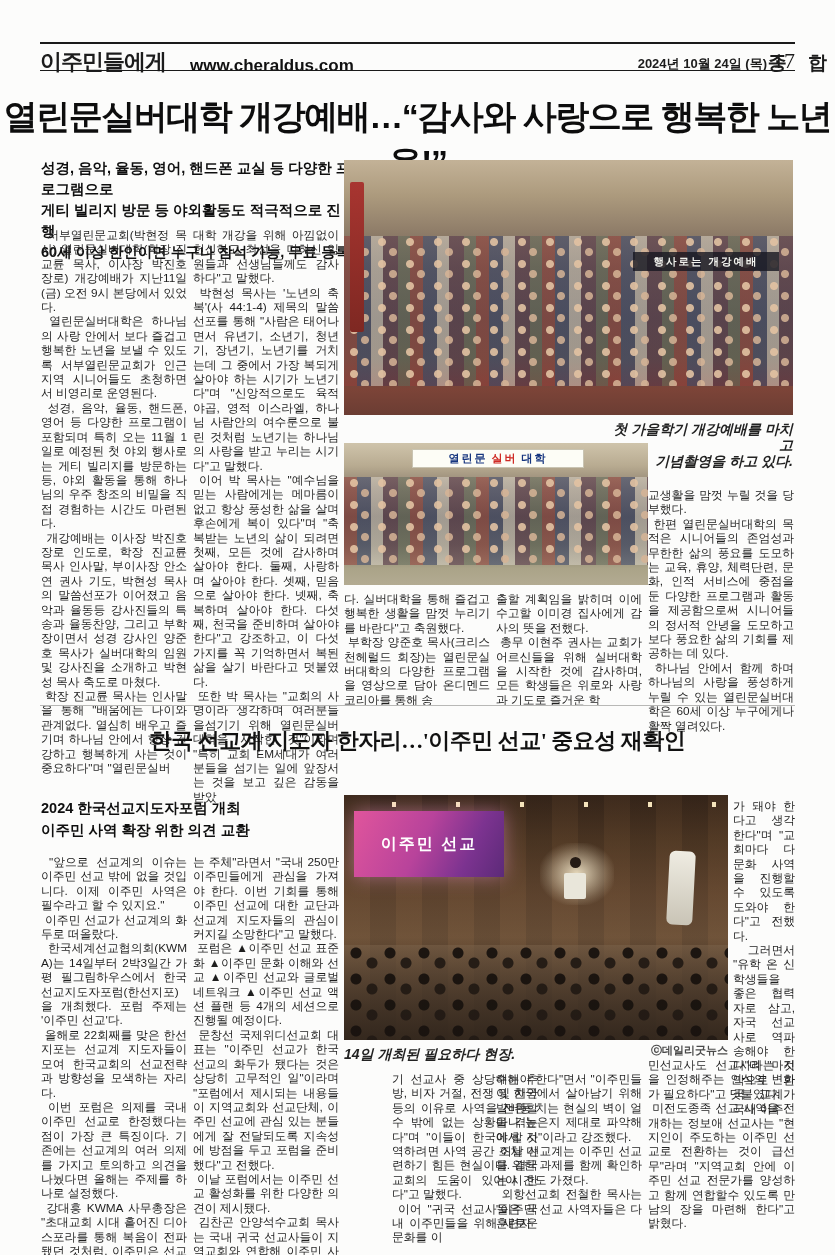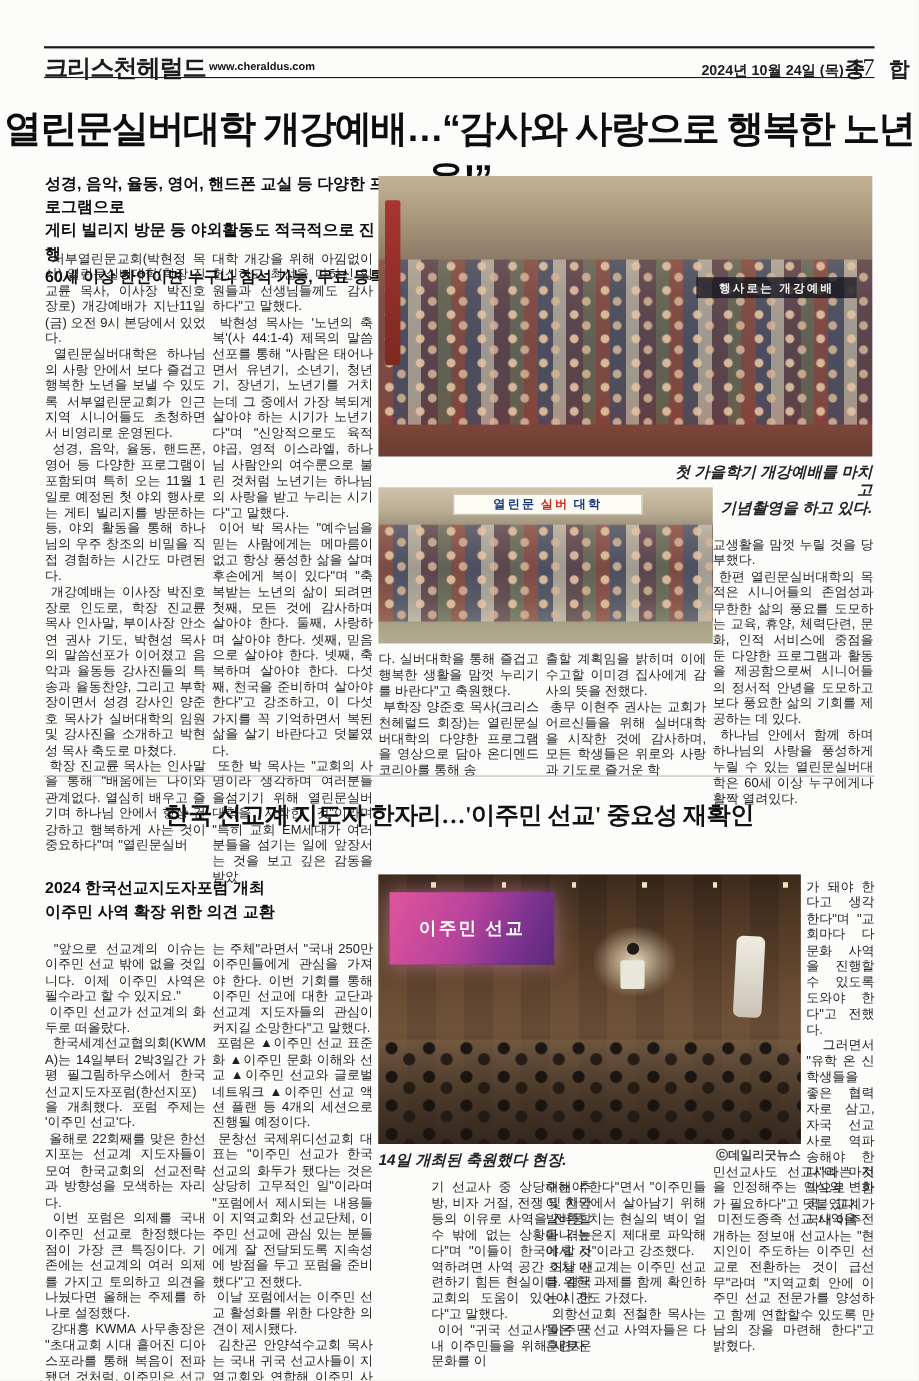--- a/index.html
+++ b/index.html
@@ -8,21 +8,21 @@
     background:#fcfcfb;overflow:hidden;
     font-family:"Liberation Sans","DejaVu Sans",sans-serif;color:#1c1c1c;
   }
   .abs{position:absolute;}
   .rule{position:absolute;background:#1a1a1a;height:2px;}
   .rule.thin{height:1px;}
   .rule.gray{background:#b8b8b6;height:1px;}
 
   
   .logo{font-size:22px;font-weight:800;letter-spacing:-1px;}
-  .site{font-size:10px;font-weight:700;color:#111;}
+  .site{font-size:17px;font-weight:700;color:#111;}
   .section{font-size:19px;font-weight:800;letter-spacing:8px;}
   .dateline{font-size:13px;font-weight:700;white-space:nowrap;}
   .pageno{font-family:"Liberation Serif","DejaVu Serif",serif;font-size:22px;font-weight:500;margin-left:6px;}
 
   
   .h1-main{width:835px;text-align:center;font-size:34px;font-weight:800;letter-spacing:-1.5px;color:#0d0d0d;}
   .h2-main{width:835px;text-align:center;font-family:"Liberation Serif","DejaVu Serif",serif;font-size:22px;font-weight:600;letter-spacing:-0.5px;color:#111;}
   .subhead{font-size:14.5px;font-weight:700;line-height:21px;white-space:pre-line;color:#0f0f0f;}
 
   
@@ -94,21 +94,21 @@
       linear-gradient(180deg, rgba(122,98,74,.55), rgba(52,40,30,.9));
     background-size:34px 26px,34px 26px,auto;
   }
 </style>
 </head>
 <body>
 
 <div class="page">
 
   <div class="rule abs" style="left:40px;top:42px;width:755px;"></div>
-  <div class="abs logo" style="left:40px;top:47px;">크리스천헤럴드</div>
+  <div class="abs logo" style="left:40px;top:47px;">이주민들에게</div>
   <div class="abs site" style="left:190px;top:56px;">www.cheraldus.com</div>
   <div class="abs section" style="left:0;top:50px;width:835px;text-align:right;">종 합</div>
   <div class="abs" style="right:40px;top:48px;display:flex;align-items:baseline;">
     <span class="dateline">2024년 10월 24일 (목)</span>
     <span class="pageno">17</span>
   </div>
   <div class="rule thin abs" style="left:40px;top:70px;width:755px;"></div>
 
   <div class="abs h1-main" style="left:0;top:94px;">열린문실버대학 개강예배…“감사와 사랑으로 행복한 노년을!”</div>
 
@@ -174,21 +174,21 @@
   <div class="abs photo photo3" style="left:344px;top:795px;width:384px;height:245px;">
     <div class="ceiling-lights abs" style="left:0;top:7px;width:384px;height:5px;"></div>
     <div class="screen abs" style="left:10px;top:16px;width:150px;height:66px;">이주민 선교</div>
     <div class="hang-speaker abs" style="left:324px;top:56px;width:26px;height:74px;"></div>
     <div class="podium-glow abs" style="left:196px;top:48px;width:74px;height:62px;"></div>
     <div class="speaker-head abs" style="left:226px;top:62px;width:11px;height:11px;"></div>
     <div class="podium abs" style="left:220px;top:78px;width:22px;height:26px;"></div>
     <div class="audience abs" style="left:0;top:150px;width:384px;height:95px;"></div>
   </div>
 
-  <div class="abs caption" style="left:344px;top:1046px;width:250px;">14일 개최된 축원했다 현장.</div>
+  <div class="abs caption" style="left:344px;top:1046px;width:250px;">14일 개최된 필요하다 현장.</div>
   <div class="abs credit" style="left:600px;top:1043px;width:128px;text-align:right;">ⓒ데일리굿뉴스</div>
 
   <div class="abs col" style="left:344px;top:1072px;width:146px;height:140px;margin-left:48px;">기 선교사 중 상당수는 추방, 비자 거절, 전쟁 및 치안 등의 이유로 사역을 전환할 수 밖에 없는 상황을 겪는다"며 "이들이 한국에서 사역하려면 사역 공간 조차 마련하기 힘든 현실이다. 결국 교회의 도움이 있어야 한다"고 말했다.
  이어 "귀국 선교사들은 국내 이주민들을 위해 새로운 문화를 이</div>
   <div class="abs col" style="left:496px;top:1072px;width:146px;height:140px;">해해야 한다"면서 "이주민들이 한국에서 살아남기 위해 발버둥 치는 현실의 벽이 얼마나 높은지 제대로 파악해야 할 것"이라고 강조했다.
  이날 선교계는 이주민 선교를 위한 과제를 함께 확인하는 시간도 가졌다.
  외항선교회 전철한 목사는 "이주민 선교 사역자들은 다 훈련자</div>
   <div class="abs col" style="left:733px;top:799px;width:62px;height:240px;">가 돼야 한다고 생각한다"며 "교회마다 다문화 사역을 진행할 수 있도록 도와야 한다"고 전했다.
  그러면서 "유학 온 신학생들을 좋은 협력자로 삼고, 자국 선교사로 역파송해야 한다"며 "마지막으로 한국 교계가 국내 이주</div>
   <div class="abs col" style="left:648px;top:1058px;width:147px;height:158px;">민선교사도 선교사라는 것을 인정해주는 인식의 변화가 필요하다"고 덧붙였다.

